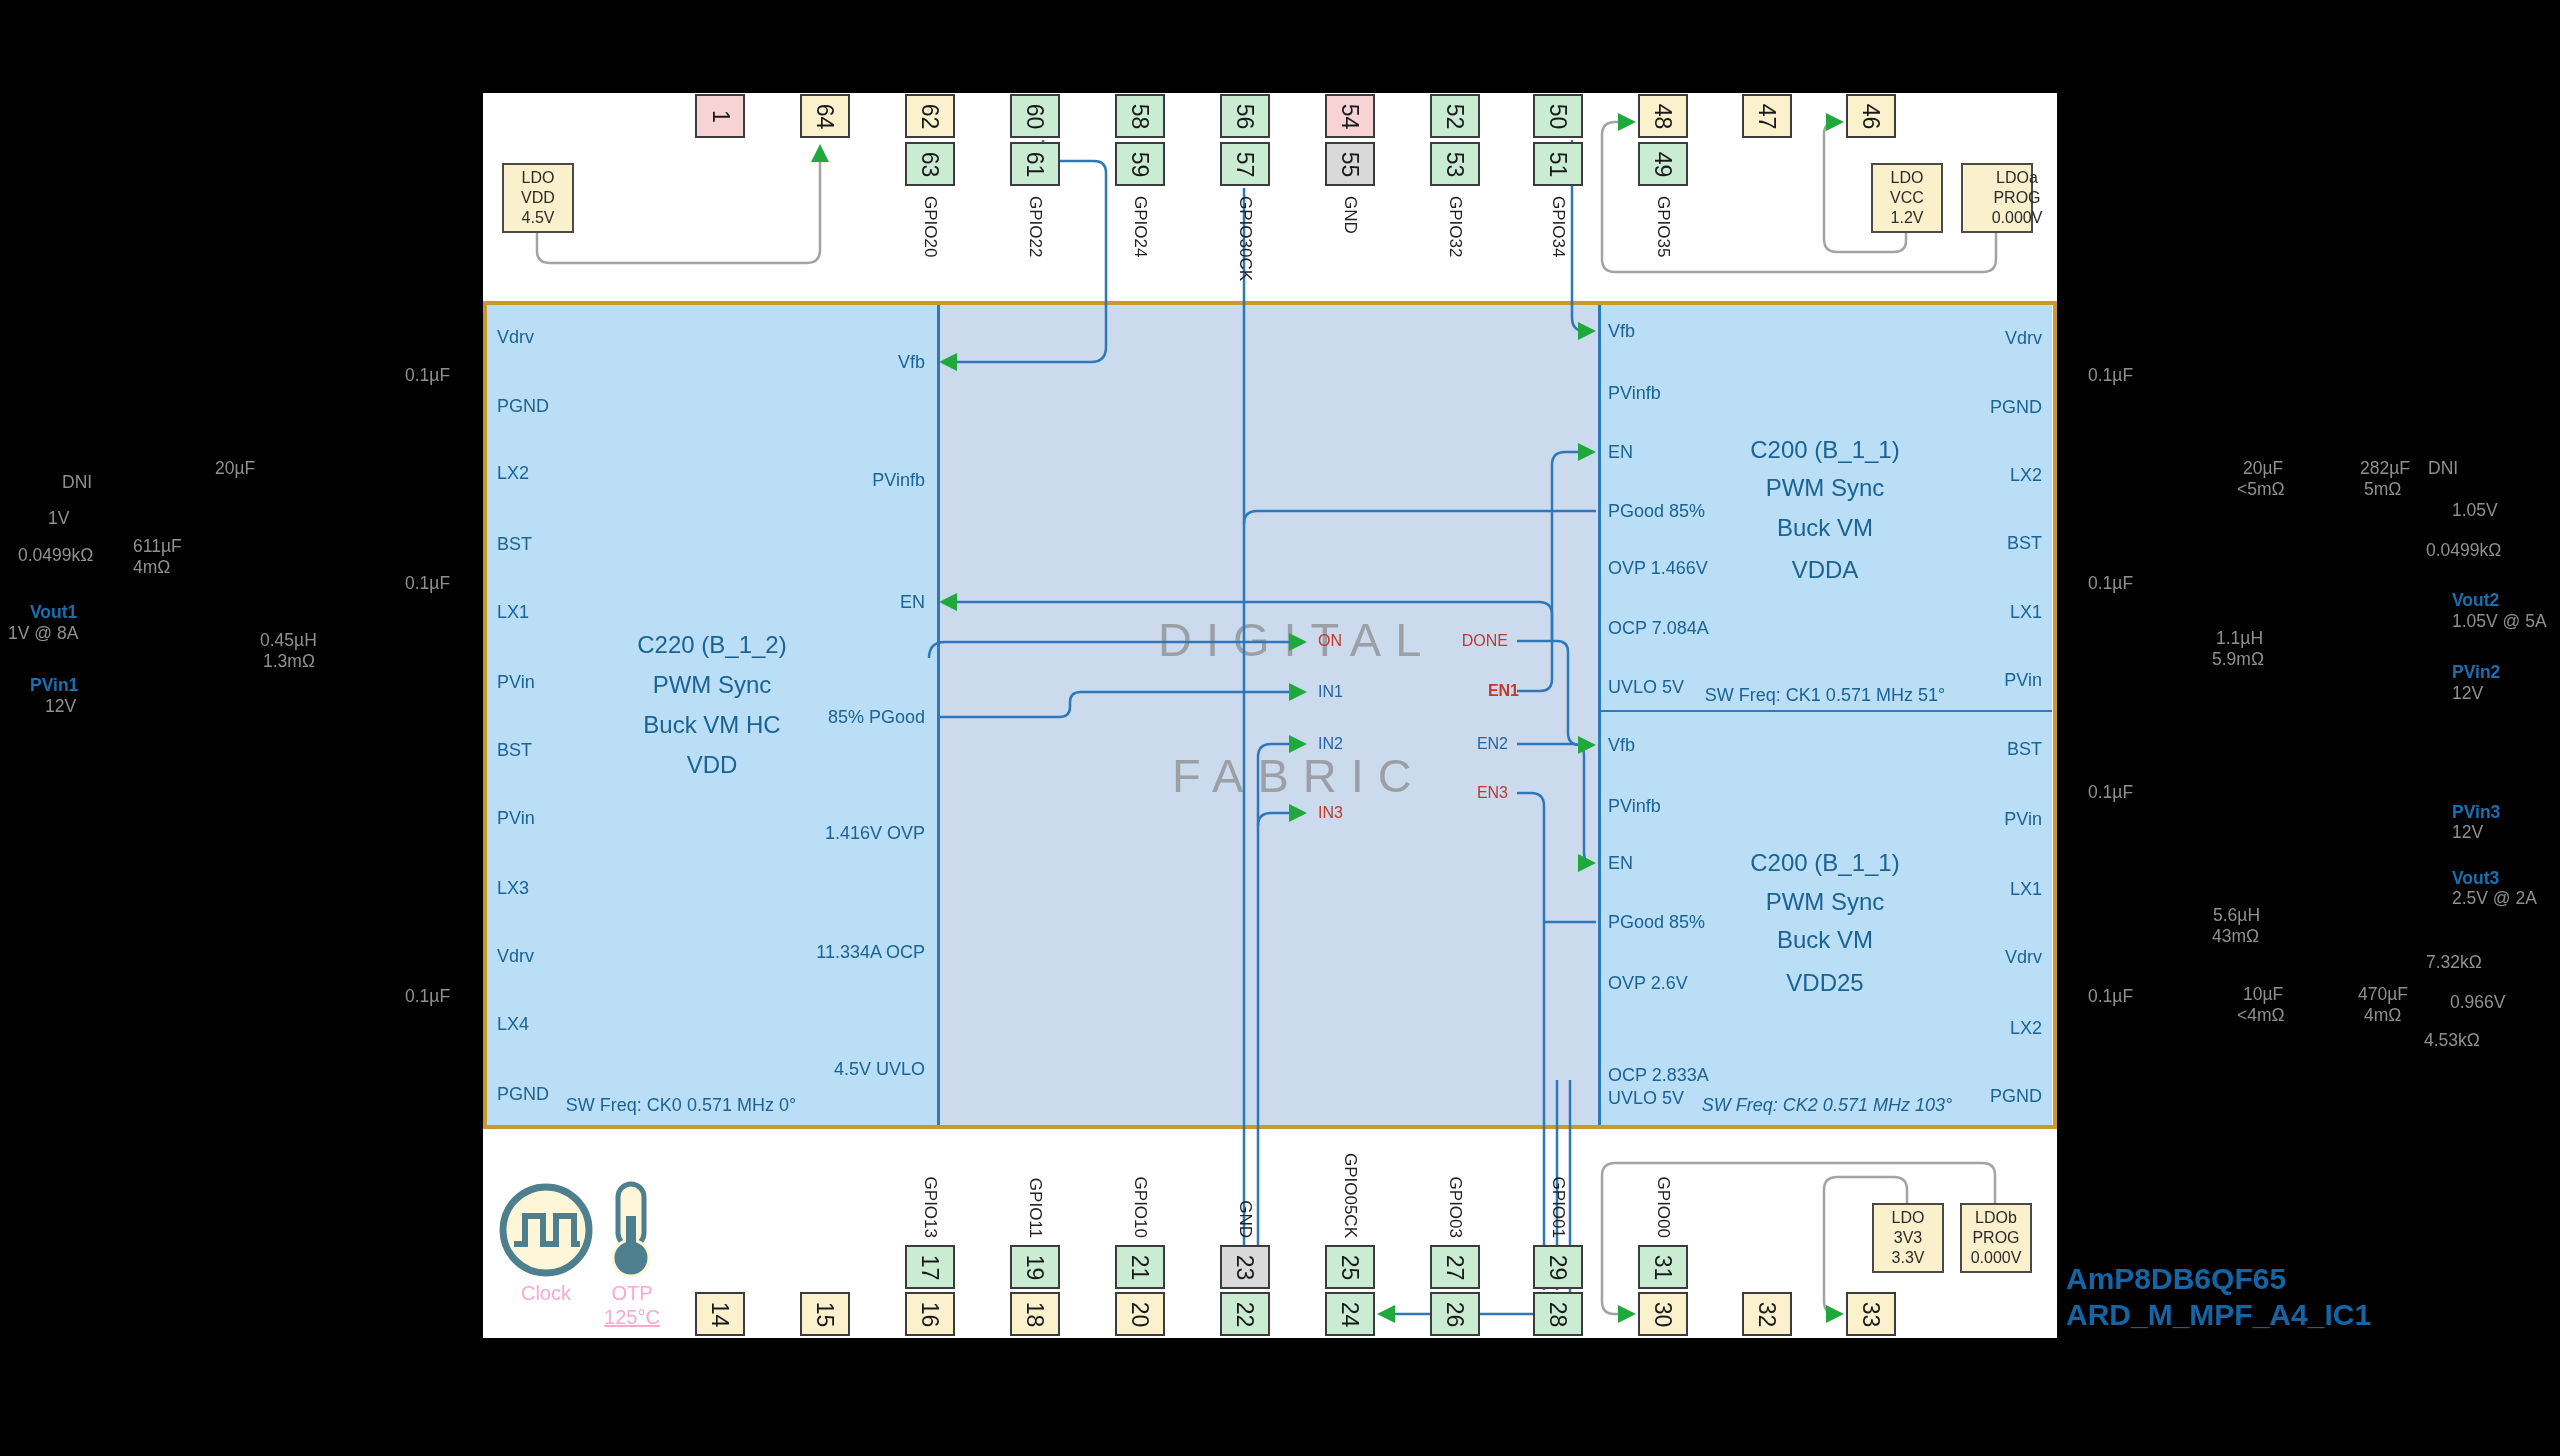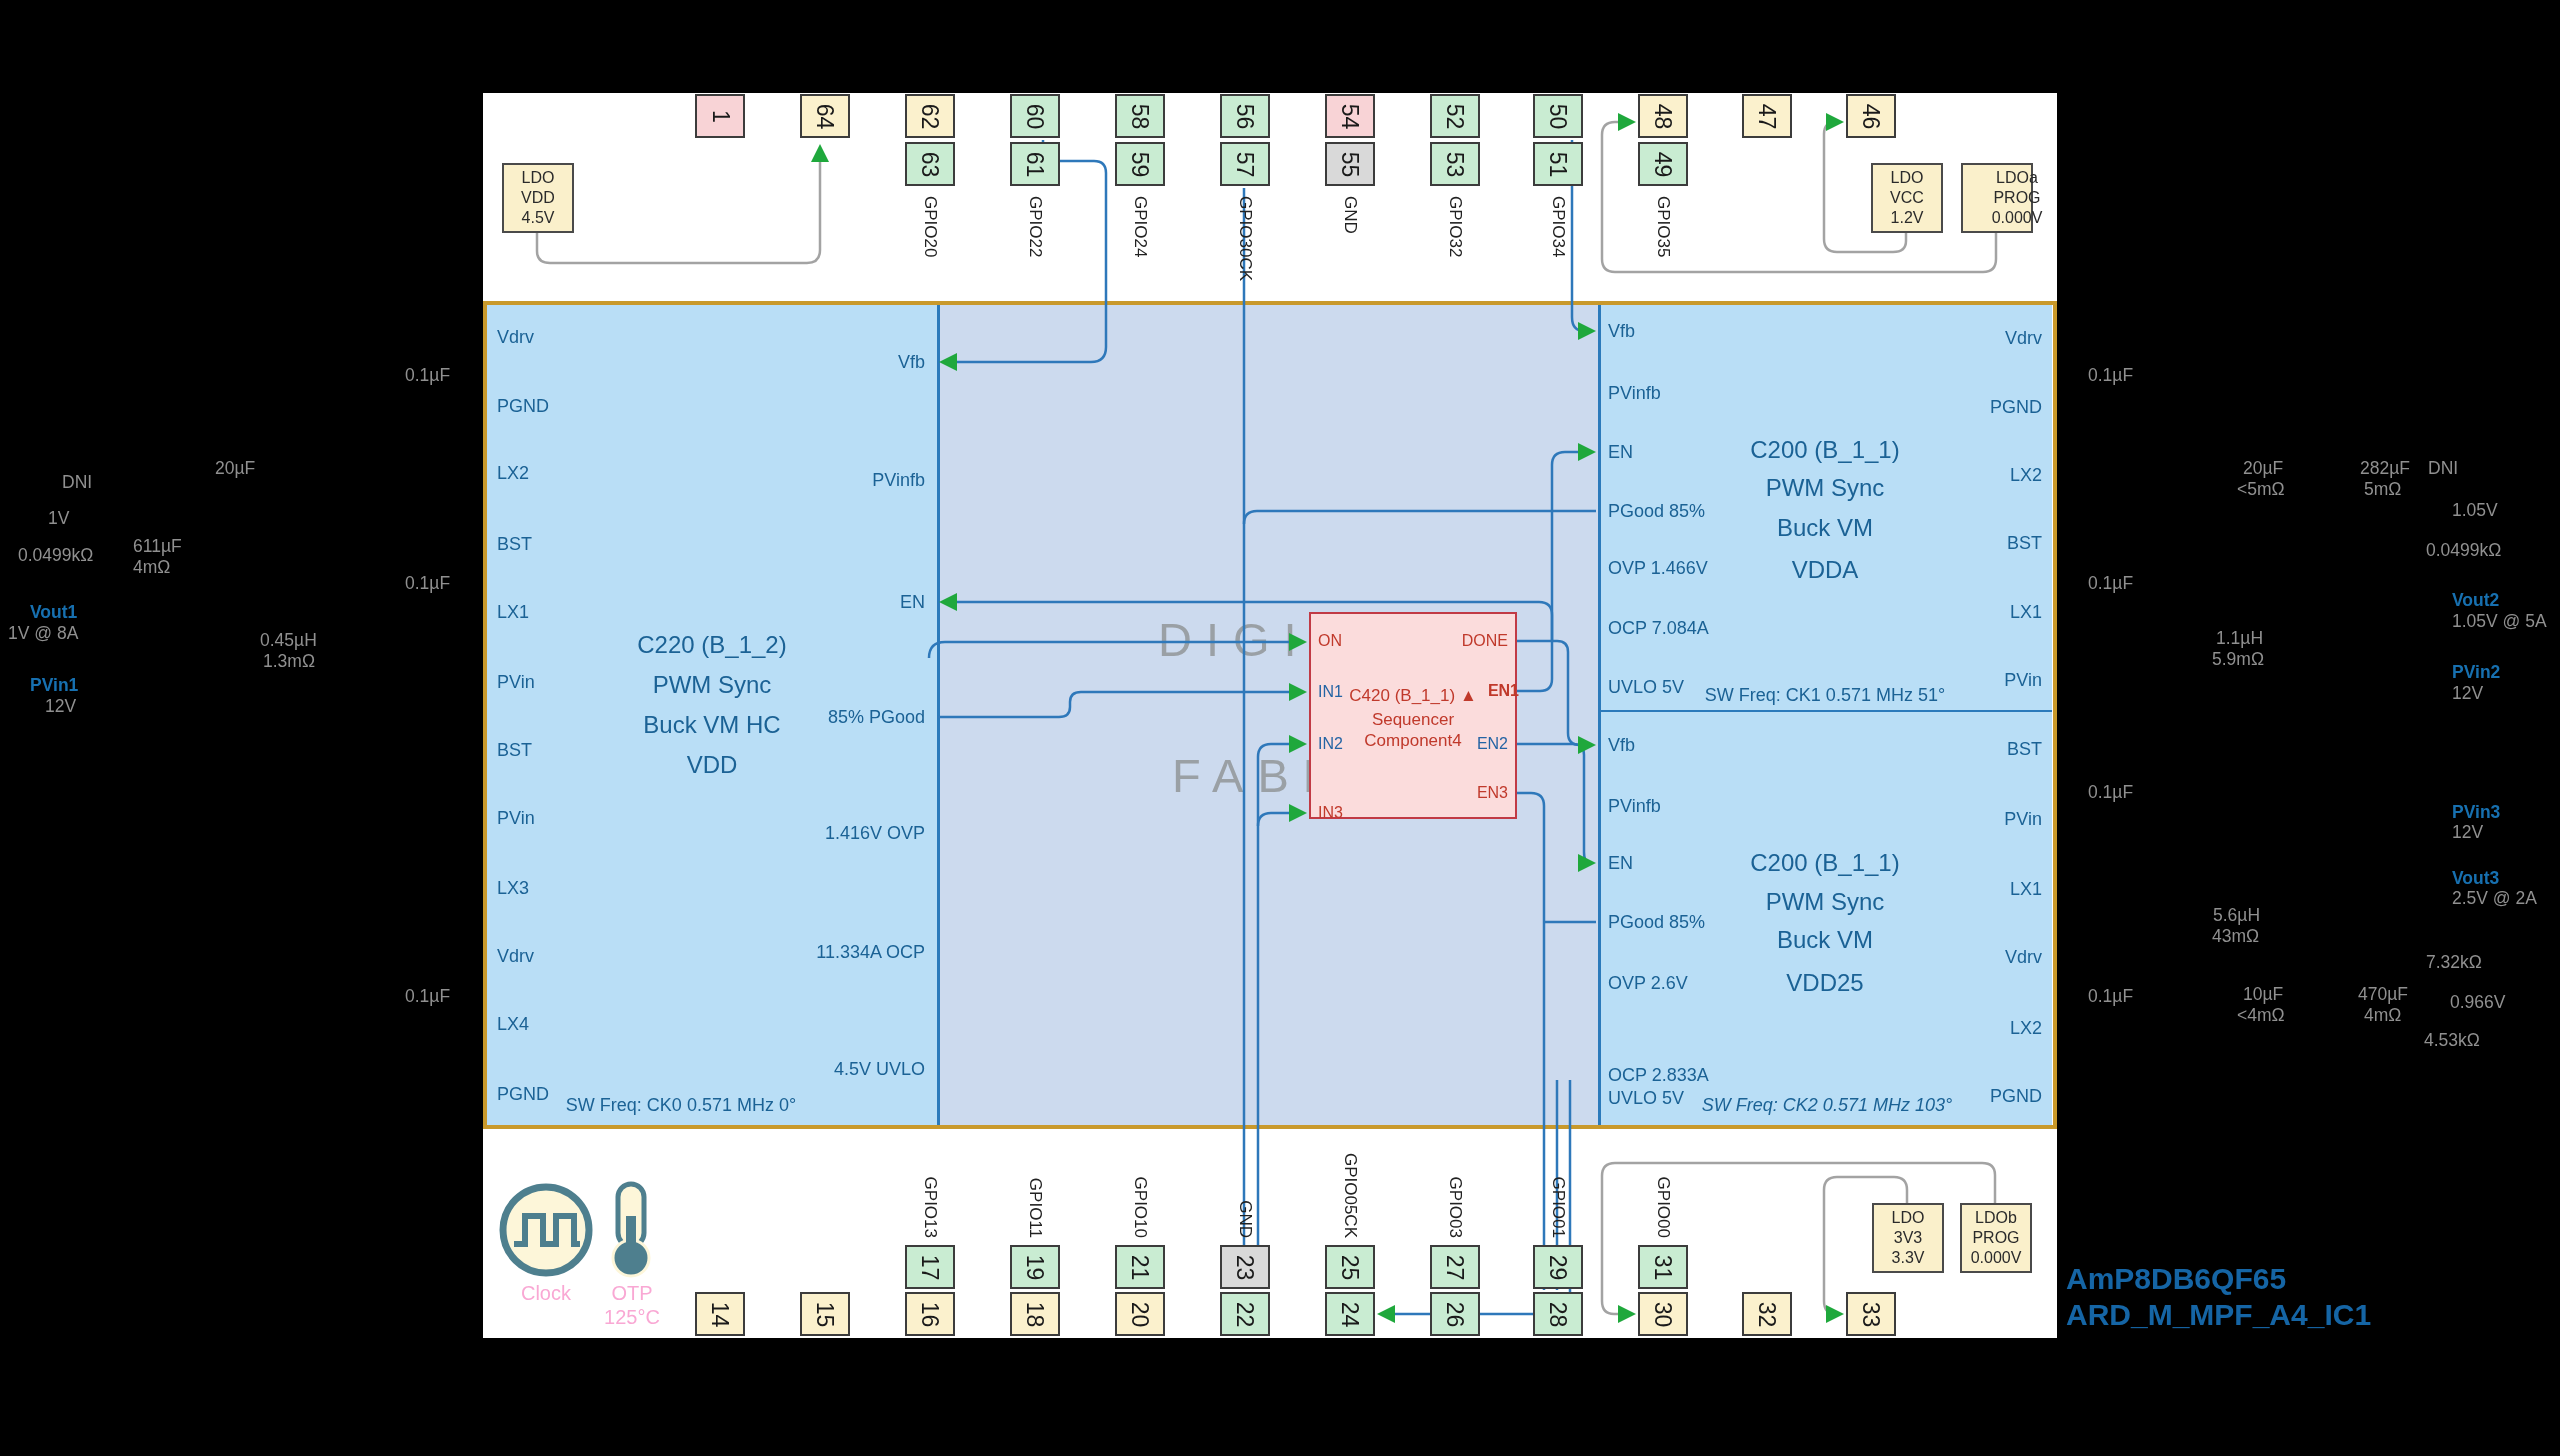--- a/index.html
+++ b/index.html
@@ -98,46 +98,38 @@
       <polygon points="1307,813 1289,804 1289,822"></polygon>
       <polygon points="1377,1314 1395,1305 1395,1323"></polygon>
       <polygon points="820,144 811,162 829,162"></polygon>
       <polygon points="1844,122 1826,113 1826,131"></polygon>
       <polygon points="1636,122 1618,113 1618,131"></polygon>
       <polygon points="1844,1314 1826,1305 1826,1323"></polygon>
       <polygon points="1636,1314 1618,1305 1618,1323"></polygon>
     </g>
   </svg>
 
-  <div class="abs" id="sequencer">
-    <div class="seq-title">
-      <span>C420 (B_1_1)</span>
-      <span>▲</span>
-    </div>
-    <div class="seq-line" style="top:96px;">Sequencer</div>
-    <div class="seq-line" style="top:117px;">Component4</div>
-  </div>
 
   <div class="footer" id="footer-left">SW Freq: CK0 0.571 MHz 0°</div>
   <div class="footer" id="footer-rt">SW Freq: CK1 0.571 MHz 51°</div>
   <div class="footer" id="footer-rb">SW Freq: CK2 0.571 MHz 103°</div>
 
   <svg class="abs" style="left:492px;top:1178px;z-index:50;" width="108" height="108">
     <circle cx="54" cy="52" r="43" fill="#fdf6d9" stroke="#4e7f8e" stroke-width="7"></circle>
     <path d="M22,66 H33 V38 H51 V66 H64 V38 H82 V66 H88" fill="none" stroke="#4e7f8e" stroke-width="6"></path>
   </svg>
   <div class="abs icon-label" style="left:492px;top:1282px;width:108px;">Clock</div>
 
   <svg class="abs" style="left:600px;top:1180px;z-index:50;" width="64" height="102">
     <rect x="18" y="4" width="26" height="62" rx="13" fill="#fdf6d9" stroke="#4e7f8e" stroke-width="5"></rect>
     <circle cx="31" cy="78" r="18" fill="#4e7f8e" stroke="#fdf6d9" stroke-width="3"></circle>
     <rect x="26" y="36" width="10" height="34" fill="#4e7f8e"></rect>
   </svg>
   <div class="abs icon-label" style="left:598px;top:1282px;width:68px;">OTP</div>
-  <div class="abs icon-label" style="left:590px;top:1306px;width:84px;">125°C</div>
+  <div class="abs icon-label" style="left:590px;top:1306px;width:84px;text-decoration:underline;">125°C</div>
 
   <div class="abs part-text" style="left:2066px;top:1262px;">AmP8DB6QF65</div>
   <div class="abs part-text" style="left:2066px;top:1298px;">ARD_M_MPF_A4_IC1</div>
 
 <div class="abs pin pink" style="left: 695px; top: 94px;">
       <span>1</span>
     </div>
     <div class="abs pin cream" style="left: 800px; top: 94px;">
       <span>64</span>
     </div>

